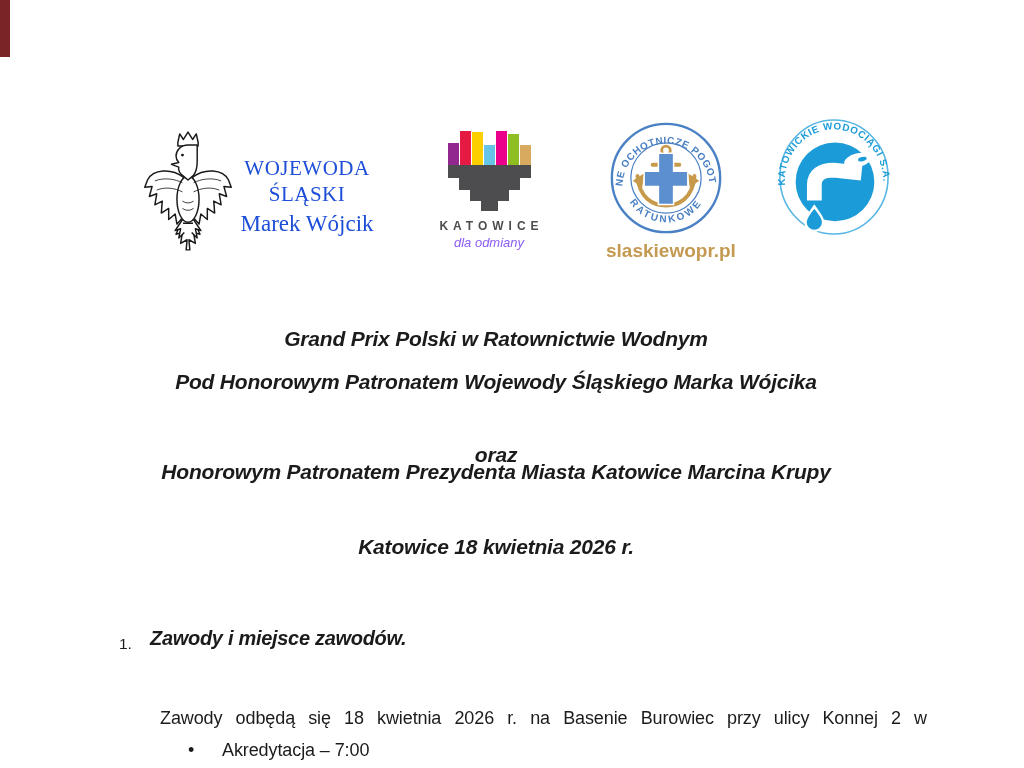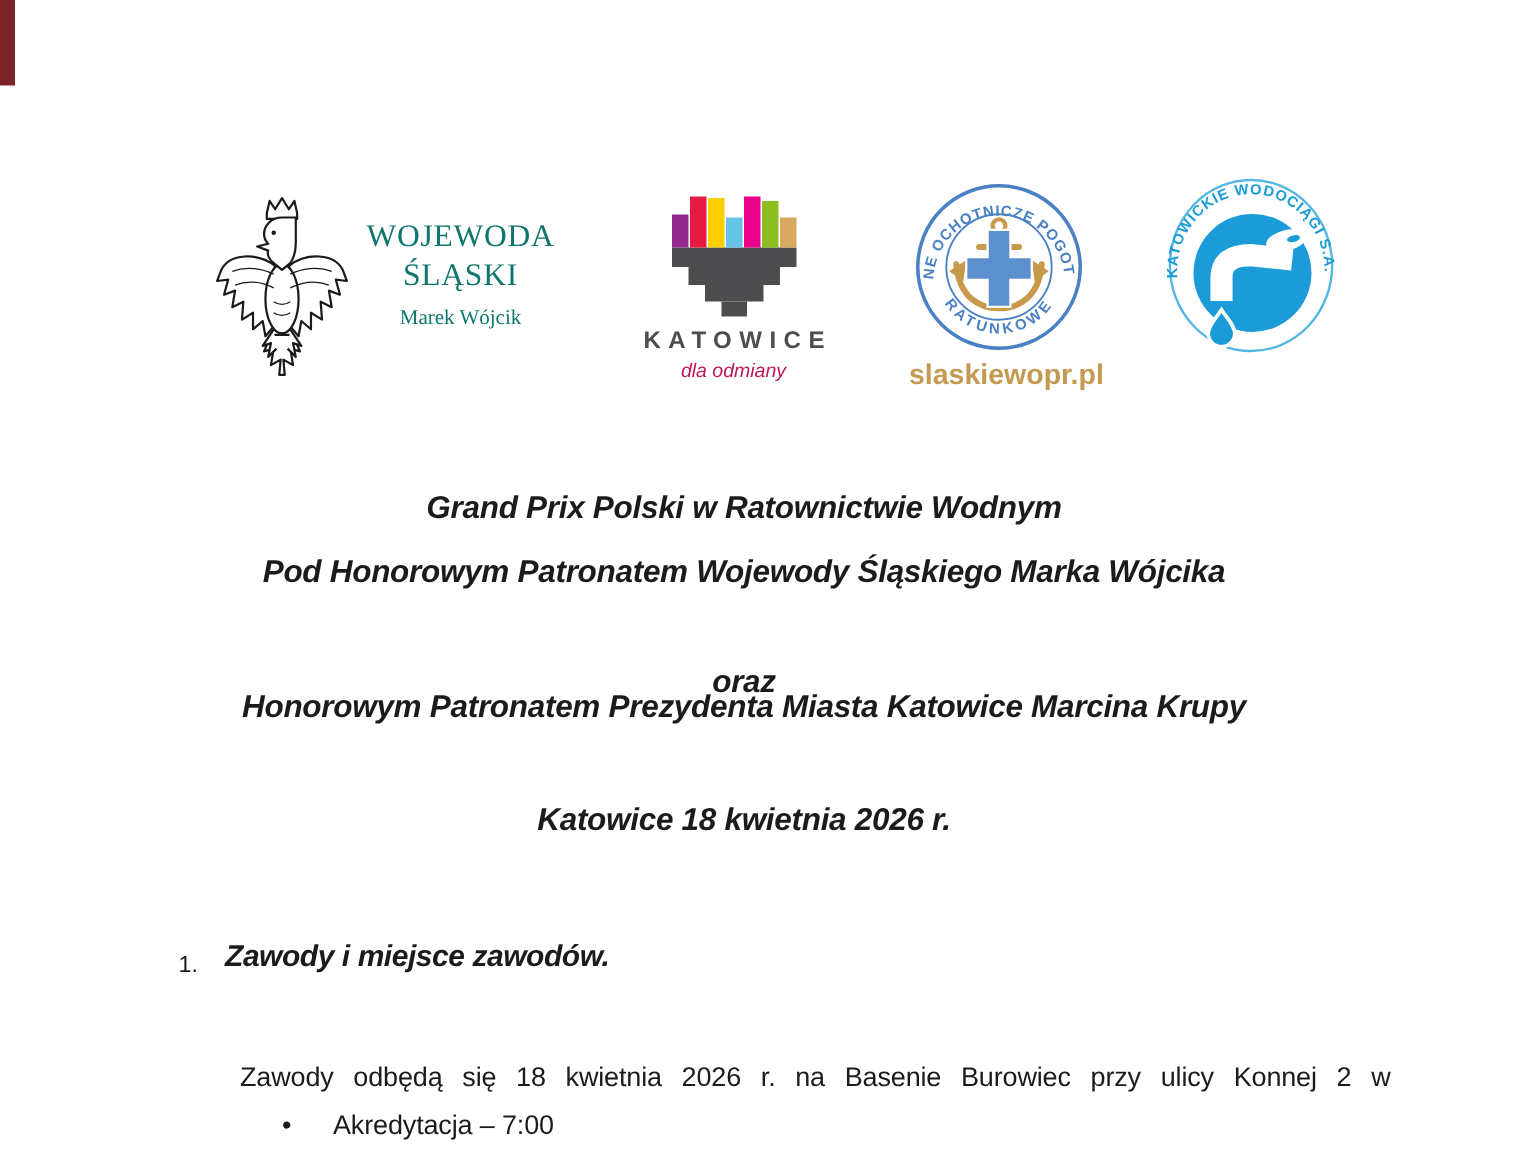--- a/index.html
+++ b/index.html
@@ -5,39 +5,39 @@
   html,body { margin:0; padding:0; background:#ffffff; }
   #page {
     position:relative; width:1024px; height:768px; background:#ffffff;
     overflow:hidden; font-family:"Liberation Sans", sans-serif; color:#1b1b1b;
   }
   .corner-mark { position:absolute; left:0; top:0; width:10px; height:57px; }
 
   
   .eagle-wrap { position:absolute; left:142px; top:128px; width:92px; height:126px; }
   .wojewoda-text {
-    position:absolute; left:234px; top:144px; width:146px; text-align:center;
-    font-family:"Liberation Serif", serif; color:#0f766e;
+    position:absolute; left:234px; top:155px; width:146px; text-align:center;
+    font-family:"Liberation Serif", serif; color:#1d4ed8;
   }
   .wojewoda-text .org { font-size:21px; line-height:26px; letter-spacing:0.5px; }
-  .wojewoda-text .person { font-size:14px; line-height:30px; margin-top:2px; }
+  .wojewoda-text .person { font-size:23px; line-height:30px; margin-top:2px; }
 
   .katowice-logo { position:absolute; left:424px; top:131px; width:130px; }
   .kat-bars { display:flex; gap:1px; height:34px; width:83px; margin:0 auto; align-items:stretch; }
   .kat-bar { width:11px; flex:none; }
   .kat-step { background:#4d4d4f; margin:0 auto; }
   .kat-step1 { width:83px; height:13px; }
   .kat-step2 { width:61px; height:12px; }
   .kat-step3 { width:39px; height:11px; }
   .kat-step4 { width:17px; height:10px; }
   .kat-wordmark {
-    margin-top:8px; text-align:right; font-size:16px; font-weight:bold;
+    margin-top:8px; text-align:center; font-size:12px; font-weight:bold;
     letter-spacing:5px; padding-left:5px; color:#4d4d4f;
   }
-  .kat-tagline { margin-top:2px; text-align:center; font-size:13px; font-style:italic; color:#be185d; }
+  .kat-tagline { margin-top:2px; text-align:center; font-size:13px; font-style:italic; color:#8b5cf6; }
 
   .wopr-wrap { position:absolute; left:609px; top:121px; width:114px; height:114px; }
   .wopr-site {
     position:absolute; left:606px; top:240px; width:140px; text-align:left;
     font-size:19px; font-weight:bold;
   }
   .wodociagi-wrap { position:absolute; left:775px; top:116px; width:118px; height:122px; }
 
   
   .tline {

